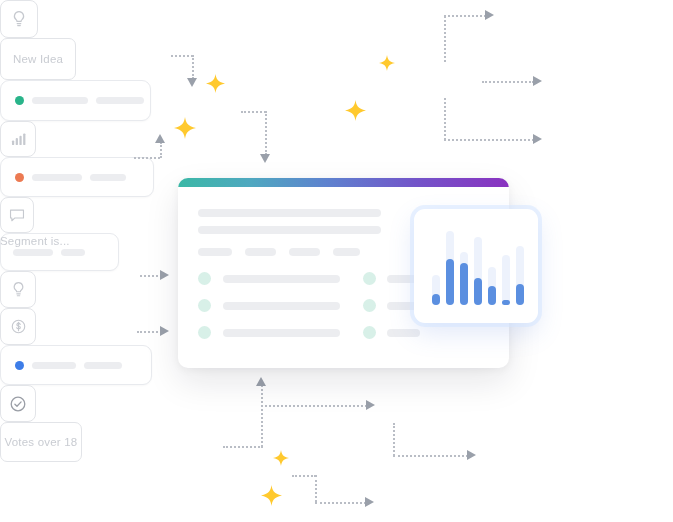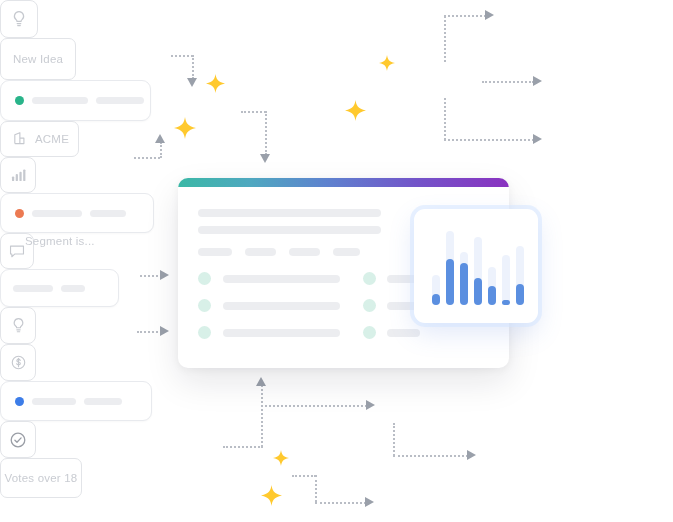--- a/index.html
+++ b/index.html
@@ -274,42 +274,33 @@
   <div class="chip" style="left:97px; top:36px; width:74px; height:40px;">
     <span>New Idea</span>
   </div>
 
   <div class="rowcard" style="left:119px; top:91px; width:121px; height:39px;">
     <span class="dot" style="background:#29B48A;"></span>
     <span class="sk" style="width:56px;"></span>
     <span class="sk" style="width:48px;"></span>
   </div>
 
-  <div class="chip" style="left:59px; top:140px; width:75px; height:34px; gap:8px; padding-left:2px;">
-    <span>
-      <svg width="15" height="15" viewBox="0 0 16 16" fill="none" stroke="#C6C9CF" stroke-width="1.2" stroke-linejoin="round">
-        <path d="M3 13.4V4.1l5.4-2.3v11.6"></path>
-          <path d="M8.4 7.6h4.3v5.8H3"></path>
-      </svg>
-    </span>
-    <span>ACME</span>
-  </div>
 
   <div class="tile" style="left:128px; top:180px; width:34px; height:34px;">
     <span>
       <svg width="15" height="14" viewBox="0 0 16 15" fill="#C6C9CF">
         <rect x="1" y="9" width="2.4" height="5" rx="1"></rect>
         <rect x="5" y="6.5" width="2.4" height="7.5" rx="1"></rect>
         <rect x="9" y="4" width="2.4" height="10" rx="1"></rect>
         <rect x="13" y="1.5" width="2.4" height="12.5" rx="1"></rect>
       </svg>
     </span>
   </div>
 
-  <div class="seg-label" style="left:25px; top:235px;">Segment is...</div>
+  <div class="seg-label" style="left:0; top:235px;">Segment is...</div>
 
   <div class="rowcard" style="left:14px; top:256px; width:124px; height:38px;">
     <span class="dot" style="background:#EC7A52;"></span>
     <span class="sk" style="width:50px;"></span>
     <span class="sk" style="width:36px;"></span>
   </div>
 
   <div class="tile" style="left:2px; top:314px; width:32px; height:34px;">
     <span>
       <svg width="16" height="15" viewBox="0 0 17 16" fill="none" stroke="#C6C9CF" stroke-width="1.2" stroke-linejoin="round">

